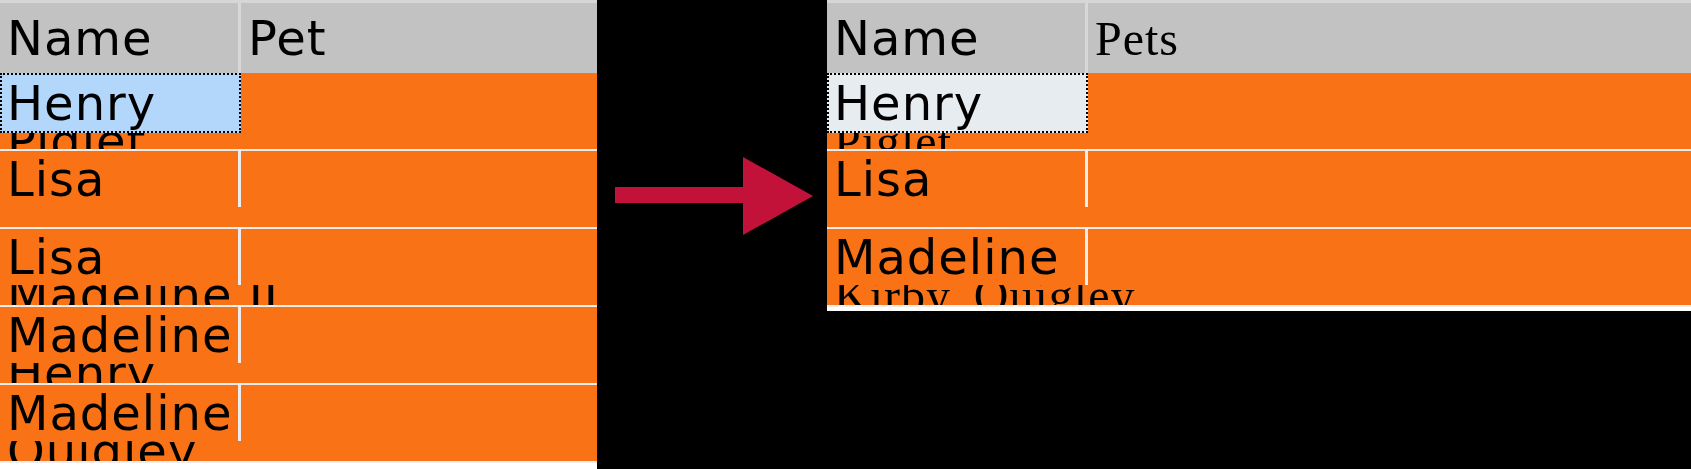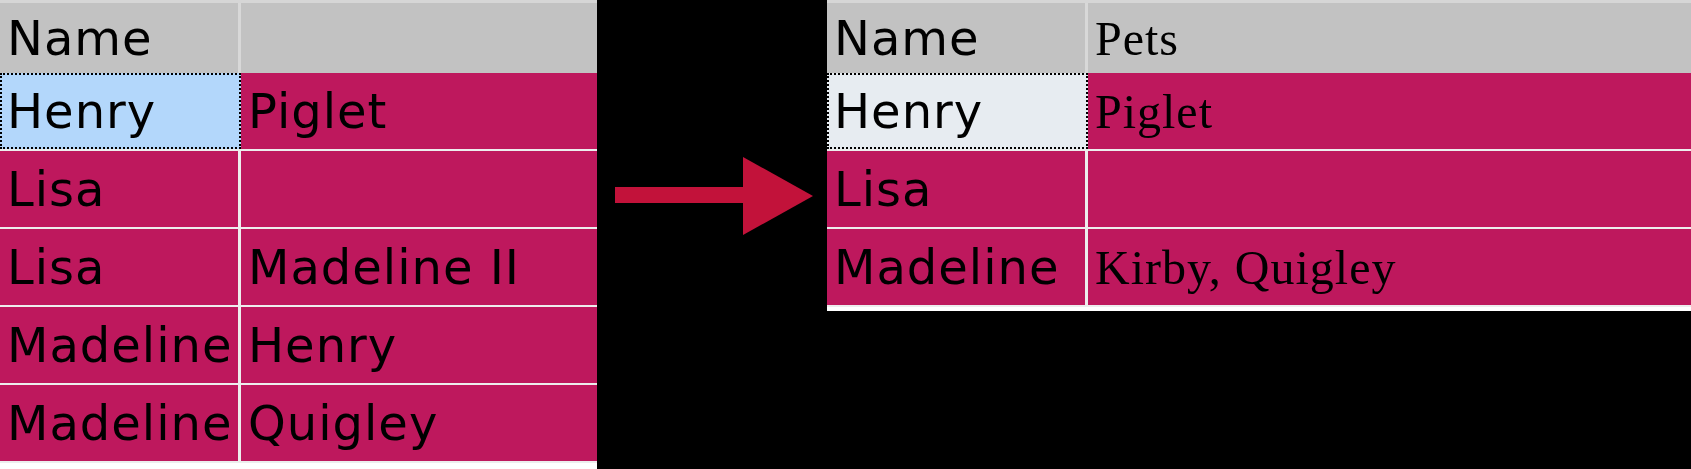--- a/index.html
+++ b/index.html
@@ -23,21 +23,22 @@
   .thead {
     display:flex;
     height:70px;
     background:#c2c2c2;
     border-top:3px solid #d6d6d6;
   }
   .trow {
     display:flex;
     height:76px;
     border-bottom:2px solid #ededed;
-    background:#be185d;
+    background:#f97316;
+    flex-direction:column;
   }
   .cell {
     display:flex;
     align-items:center;
     box-sizing:border-box;
     padding-left:7px;
     font-size:48px;
     letter-spacing:1px;
     white-space:nowrap;
     overflow:hidden;
@@ -68,20 +69,21 @@
     left:600px; top:130px;
     width:230px; height:120px;
   }
 </style>
 </head>
 <body>
 
 <section class="table table-left">
   <div class="thead">
     <div class="cell col-name">Name</div>
+    <div class="cell col-pet">Pet</div>
   </div>
   <div class="trow">
     <div class="cell col-name sel-primary">Henry</div>
     <div class="cell col-pet">Piglet</div>
   </div>
   <div class="trow">
     <div class="cell col-name">Lisa</div>
   </div>
   <div class="trow">
     <div class="cell col-name">Lisa</div>

